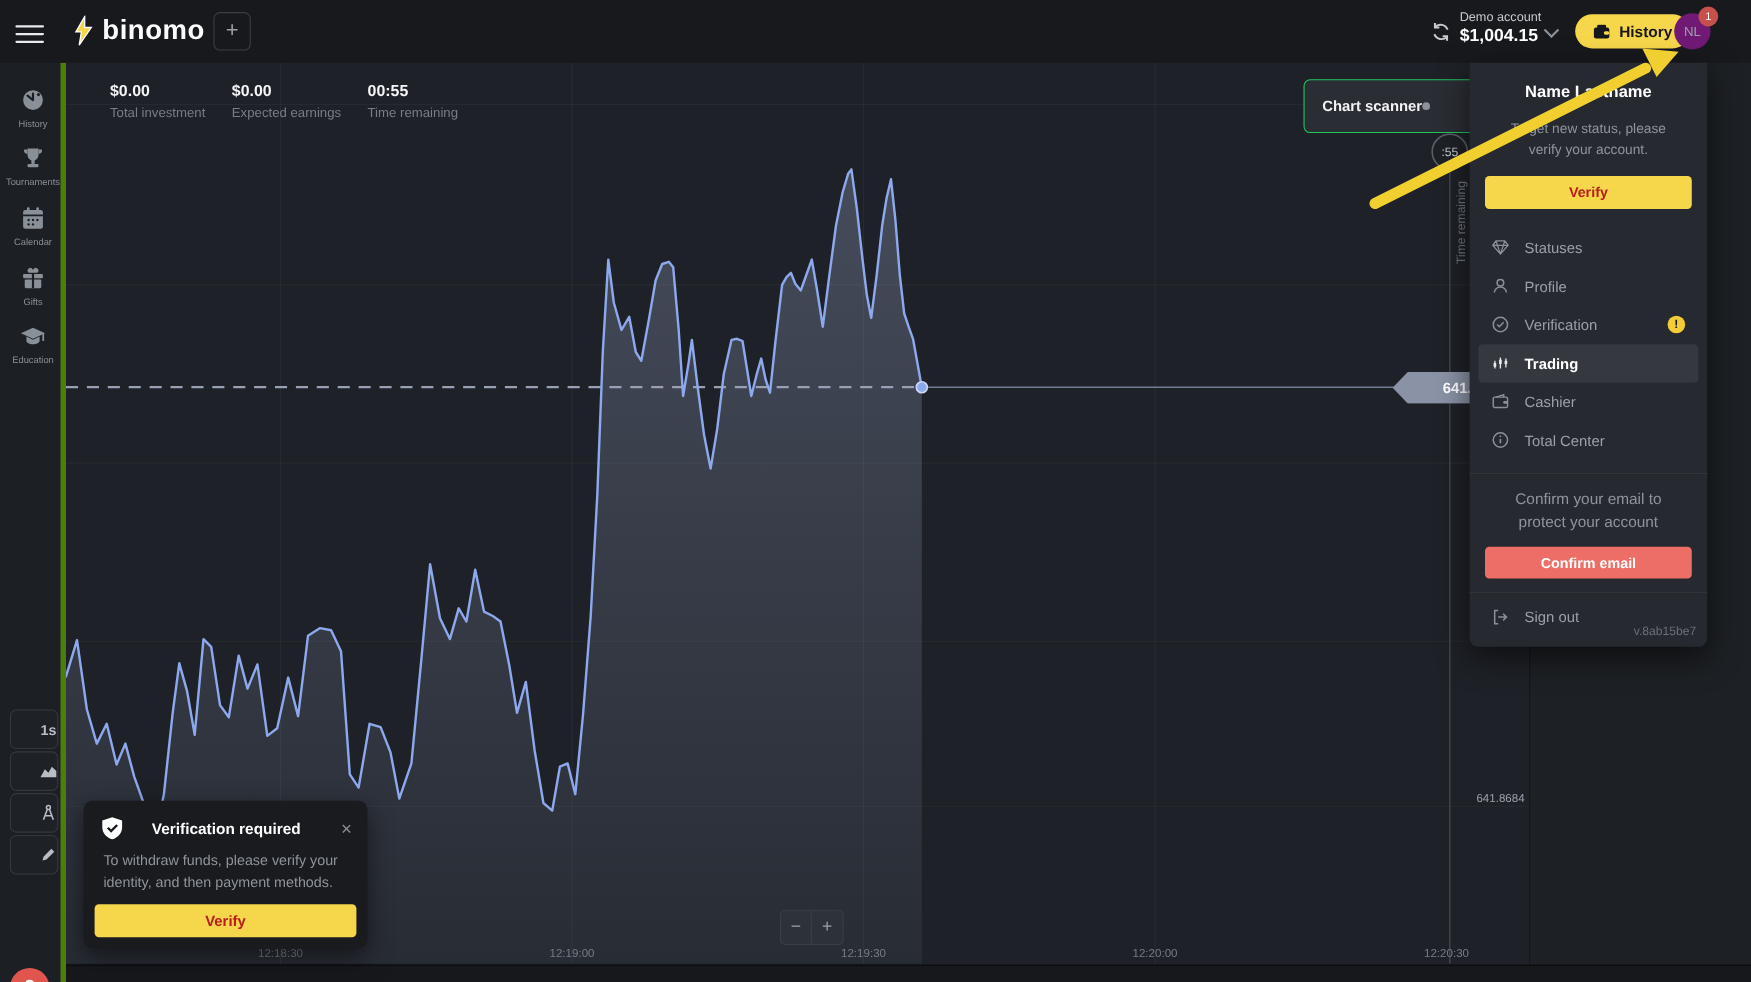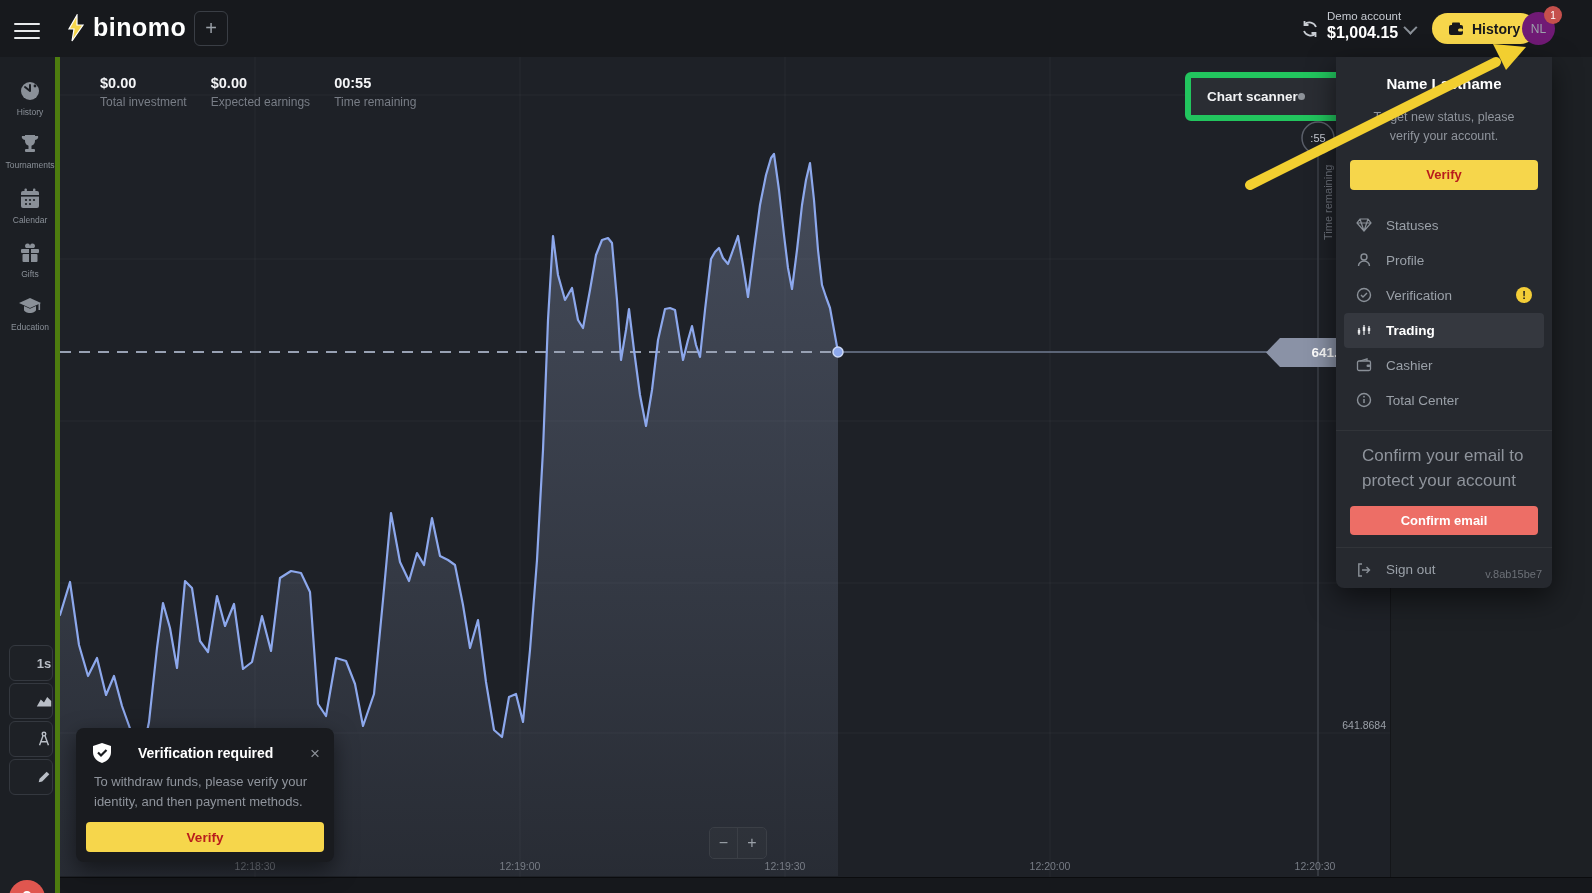--- a/index.html
+++ b/index.html
@@ -34,21 +34,21 @@
   .side-item svg { display:block; margin:0 auto 4px; }
   .side-label { font-size:8.5px; color:#8a9098; }
   .tool-btn { position:absolute; left:9px; width:44px; height:36px; border:1px solid #34383f; border-radius:6px; display:flex; align-items:center; justify-content:center; color:#b9bec6; font-size:13px; font-weight:bold; cursor:pointer; background:rgba(255,255,255,0.01);padding-left:26px; }
   .help-btn { position:absolute; left:9px; top:823px; width:36px; height:36px; background:#e0564f; border-radius:50%; display:flex; align-items:center; justify-content:center; color:#fff; font-size:16px; font-weight:bold; cursor:pointer; }
 
   
   .chart-area { position:absolute; left:60px; top:57px; width:1330px; height:820px; background:#1e2127; z-index:1; }
   .stats { position:absolute; left:40px; top:18px; display:flex; gap:24px; z-index:6; }
   .stat-value { color:#f4f5f7; font-size:14.5px; font-weight:bold; }
   .stat-label { color:#787d86; font-size:12px; margin-top:4px; }
-  .scanner-btn { position:absolute; left:1125px; top:15px; width:176px; height:49px; background:#2a2d33; border:6px solid #22c55e; border-radius:6px; display:flex; align-items:center; padding:0 16px; z-index:6; cursor:pointer; }
+  .scanner-btn { position:absolute; left:1125px; top:15px; width:176px; height:49px; background:#2a2d33; border:1px solid #22c55e; border-radius:6px; display:flex; align-items:center; padding:0 16px; z-index:6; cursor:pointer; }
   .scanner-label { color:#f2f3f5; font-size:13.5px; font-weight:bold; }
   .scanner-dot { width:7px; height:7px; border-radius:50%; background:#8d9299; }
   .price-tag { position:absolute; left:1206px; top:281px; width:130px; height:29px; background:#8a92a6; clip-path:polygon(14px 0,100% 0,100% 100%,14px 100%,0 50%); display:flex; align-items:center; justify-content:center; padding-left:10px; color:#fff; font-size:13.5px; font-weight:bold; z-index:7; }
   .zoom-ctl { position:absolute; left:649px; top:770px; display:flex; border:1px solid #3b3f46; border-radius:5px; overflow:hidden; z-index:6; }
   .zoom-btn { width:28px; height:30px; display:flex; align-items:center; justify-content:center; color:#9aa0a8; font-size:16px; background:rgba(255,255,255,0.02); cursor:pointer; }
   .zoom-btn:first-child { border-right:1px solid #3b3f46; }
 
   
   .right-strip { position:absolute; left:1390px; top:57px; width:202px; height:836px; background:#1d2024; border-left:1px solid #141619; z-index:2; }
   .bottom-bar { position:absolute; left:60px; top:877px; width:1532px; height:16px; background:#16181c; border-top:1px solid #0b0c0e; z-index:3; }
@@ -58,21 +58,21 @@
   .panel-name { text-align:center; color:#fff; font-size:15px; font-weight:bold; margin-top:18px; }
   .panel-hint { text-align:center; color:#8f949c; font-size:12.5px; line-height:1.5; margin:16px 22px 0; }
   .btn { display:flex; align-items:center; justify-content:center; border-radius:4px; font-weight:bold; cursor:pointer; }
   .btn-yellow { background:#f6d64b; color:#b91c1c; }
   .panel-verify { margin:14px 14px 0; height:30px; font-size:13px; }
   .menu { margin-top:18px; }
   .menu-item { position:relative; display:flex; align-items:center; gap:14px; height:35px; margin:0 8px; padding:0 12px; color:#9aa0a8; font-size:13.5px; cursor:pointer; border-radius:4px; }
   .menu-item.active { background:#35383f; color:#fff; font-weight:bold; }
   .menu-badge { position:absolute; right:12px; width:16px; height:16px; background:#f3cd37; border-radius:50%; color:#17181c; font-size:11px; font-weight:bold; display:flex; align-items:center; justify-content:center; }
   .panel-divider { height:1px; background:#313439; margin-top:12px; }
-  .email-hint { text-align:left; color:#8f949c; font-size:17px; line-height:1.5; margin:12px 26px 12px; }
+  .email-hint { text-align:center; color:#8f949c; font-size:14px; line-height:1.5; margin:12px 26px 12px; }
   .confirm-btn { margin:10px 14px 0; height:29px; background:#ed6e66; color:#fff; font-size:13px; }
   .signout-row { display:flex; align-items:center; gap:14px; margin:14px 20px 0; color:#9aa0a8; font-size:13.5px; cursor:pointer; }
   .version { position:absolute; right:10px; bottom:8px; color:#6c7077; font-size:11px; }
 
   
   .toast { position:absolute; left:76px; top:728px; width:258px; height:134px; background:#191b1f; border-radius:8px; box-shadow:0 8px 22px rgba(0,0,0,.5); z-index:30; }
   .toast-head { display:flex; align-items:center; gap:26px; padding:14px 14px 0 16px; }
   .toast-title { color:#fff; font-size:14px; font-weight:bold; flex:1; }
   .toast-close { color:#8a8f96; font-size:17px; cursor:pointer; line-height:1; }
   .toast-body { color:#8f949c; font-size:13px; line-height:1.55; padding:8px 18px 0 18px; }

